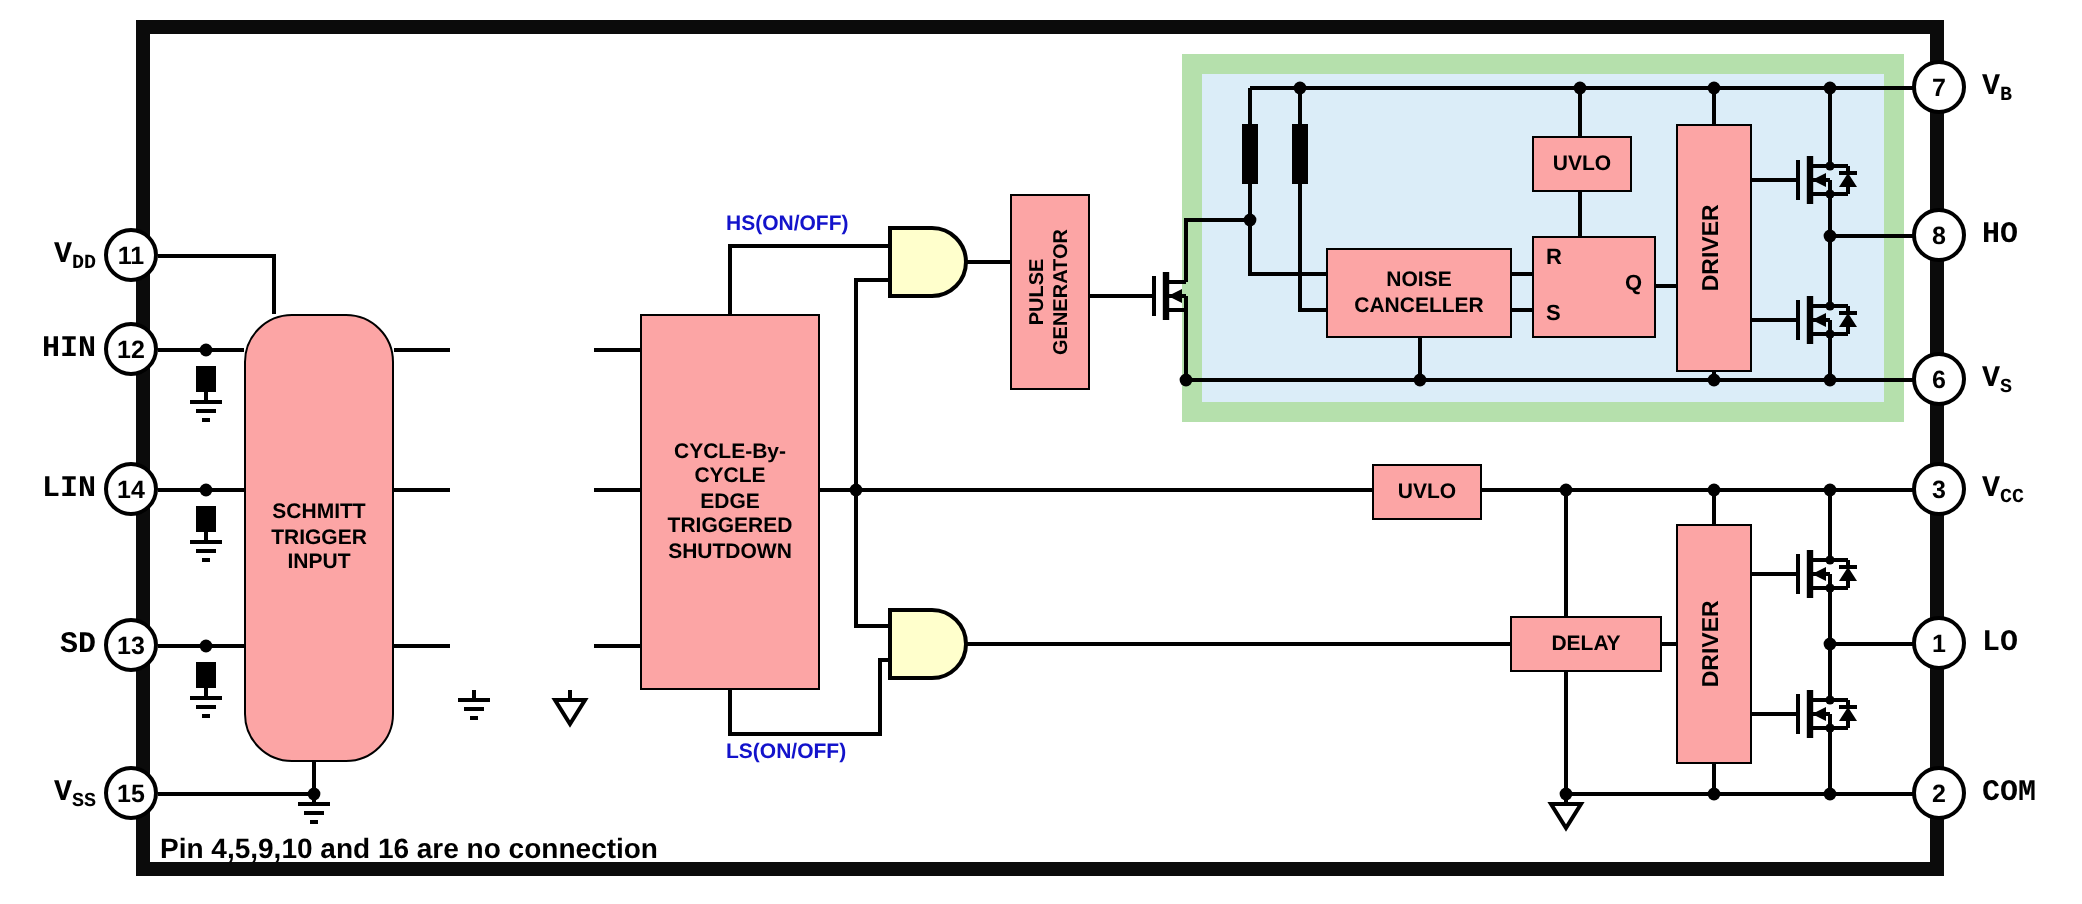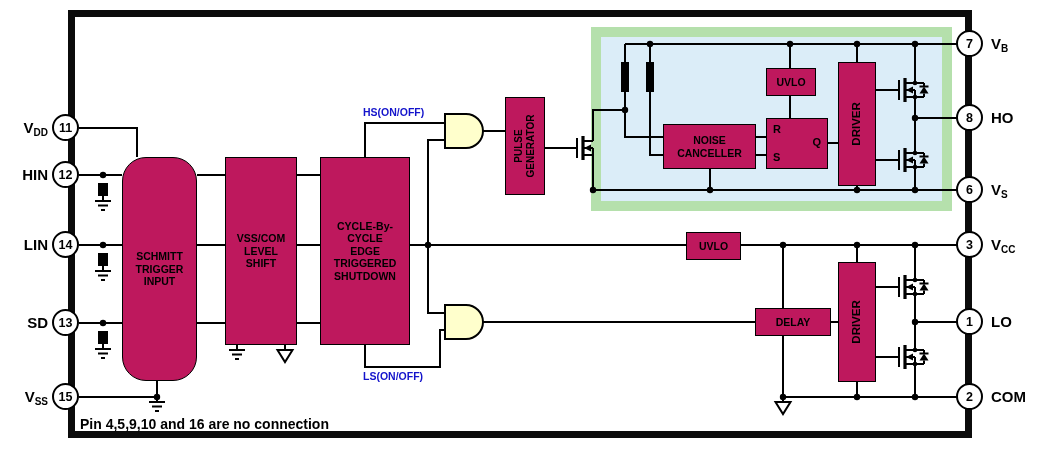--- a/index.html
+++ b/index.html
@@ -8,33 +8,33 @@
   .abs { position:absolute; }
 
   .icframe { left:68px; top:10px; width:904px; height:428px;
              border:7px solid #0b0b0b; box-sizing:border-box; background:#fff; z-index:0; }
 
   .greenpanel { left:591px; top:27px; width:361px; height:184px; background:#b5e0ac; z-index:1; }
   .bluepanel  { position:absolute; left:10px; top:10px; right:10px; bottom:10px; background:#dbedf8; }
 
   svg.wires { position:absolute; left:0; top:0; z-index:2; }
 
-  .blk { position:absolute; background:#be185d; border:1.6px solid #000;
+  .blk { position:absolute; background:#fca5a5; border:1.6px solid #000;
          display:flex; align-items:center; justify-content:center; text-align:center;
          font-weight:bold; font-size:10.5px; line-height:1.2; box-sizing:border-box;
          padding:13px; z-index:3; color:#000; }
   .blk.col { flex-direction:column; gap:26px; }
   .vblk span { transform:rotate(-90deg); white-space:pre-line; text-align:center; display:block; }
 
   .pin { position:absolute; width:27px; height:27px; border-radius:50%;
          border:2.5px solid #000; background:#fff; box-sizing:border-box;
          display:flex; align-items:center; justify-content:center;
          font-weight:bold; font-size:12.5px; z-index:5; color:#000; }
 
-  .plbl { position:absolute; font-weight:bold; font-size:15px; z-index:3; color:#000; white-space:nowrap; }
+  .plbl { position:absolute; font-weight:bold; font-size:15px; z-index:3; color:#000; white-space:nowrap;font-family:Liberation Mono, monospace; }
   .plbl .sub { font-size:10px; vertical-align:-3px; font-weight:bold; }
   .plbl.left { left:2px; width:46px; text-align:right; }
 
   .sig  { position:absolute; color:#1313cb; font-weight:bold; font-size:10.5px; z-index:3; white-space:nowrap; }
   .note { position:absolute; font-weight:bold; font-size:14px; z-index:3; color:#000; }
 
   .latchlbl { position:absolute; font-weight:bold; font-size:11px; color:#000; }
 </style>
 </head>
 <body>
@@ -140,21 +140,20 @@
         <circle cx="915" cy="245" r="3.2"></circle>
       <circle cx="915" cy="322" r="3.2"></circle>
         <circle cx="783" cy="397" r="3.2"></circle>
       <circle cx="857" cy="397" r="3.2"></circle>
         <circle cx="915" cy="397" r="3.2"></circle>
     </g>
   </svg>
 
   <div class="blk" style="left:122px;top:157px;width:75px;height:224px;border-radius:24px;">SCHMITT TRIGGER INPUT</div>
 
-  <div class="blk" style="left:225px;top:157px;width:72px;height:188px;">VSS/COM LEVEL SHIFT</div>
 
   <div class="blk col" style="left:320px;top:157px;width:90px;height:188px;">
     <div>CYCLE-By-CYCLE EDGE TRIGGERED SHUTDOWN</div>
   </div>
 
   <div class="blk vblk" style="left:505px;top:97px;width:40px;height:98px;font-size:10px;">
     <span>PULSE
 GENERATOR</span>
   </div>
 

